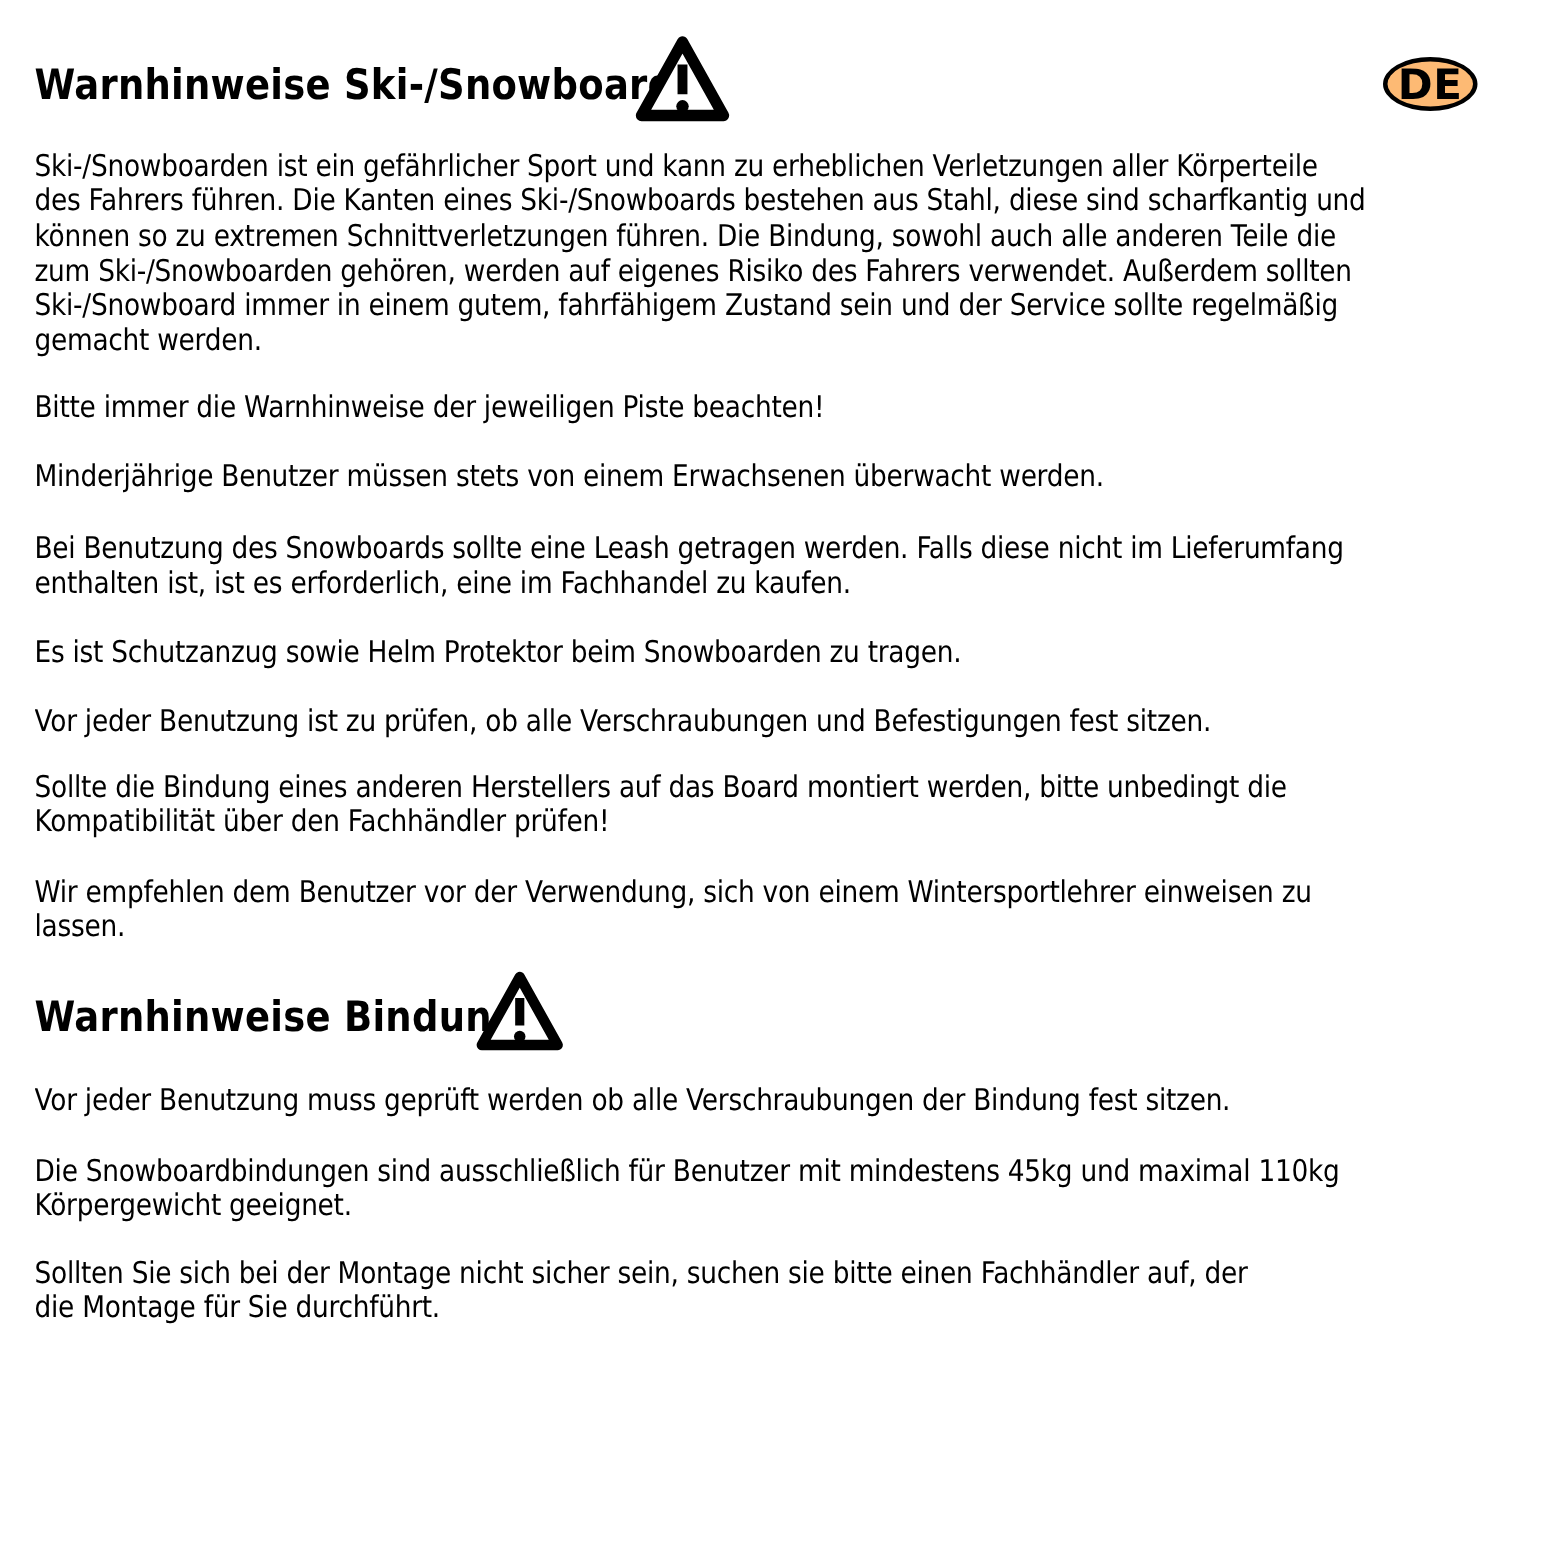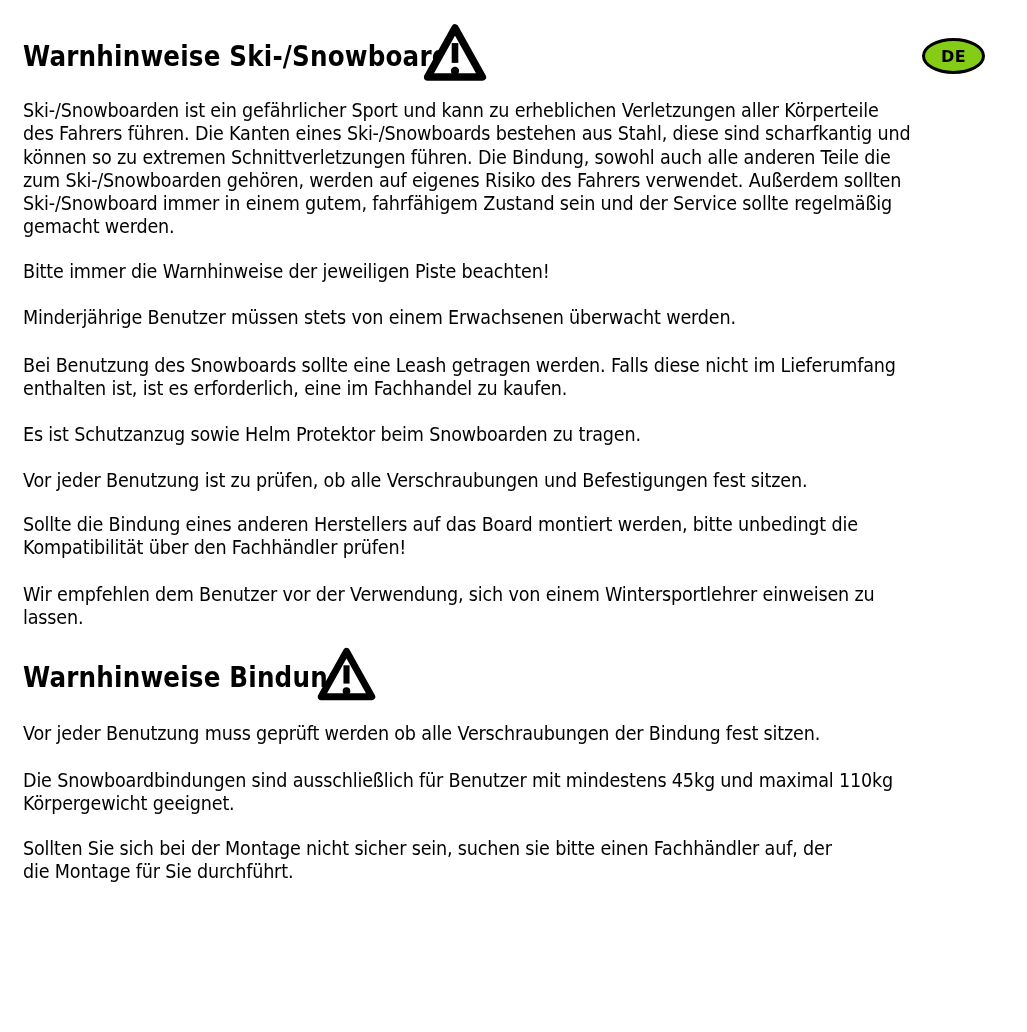--- a/index.html
+++ b/index.html
@@ -49,24 +49,24 @@
     position: absolute;
     left: 922px;
     top: 38px;
     width: 57px;
     height: 30px;
     border: 3px solid #000;
     border-radius: 50%;
     display: flex;
     align-items: center;
     justify-content: center;
-    font-size: 16px;
+    font-size: 28px;
     font-weight: bold;
     letter-spacing: 0.5px;
-    background: #84cc16;
+    background: #fdba74;
     color: #000;
   }
 </style>
 </head>
 <body>
 
 <div class="page">
 
   <div class="scalewrap">
     <h1 class="heading" style="top:42px">Warnhinweise Ski-/Snowboard</h1>

